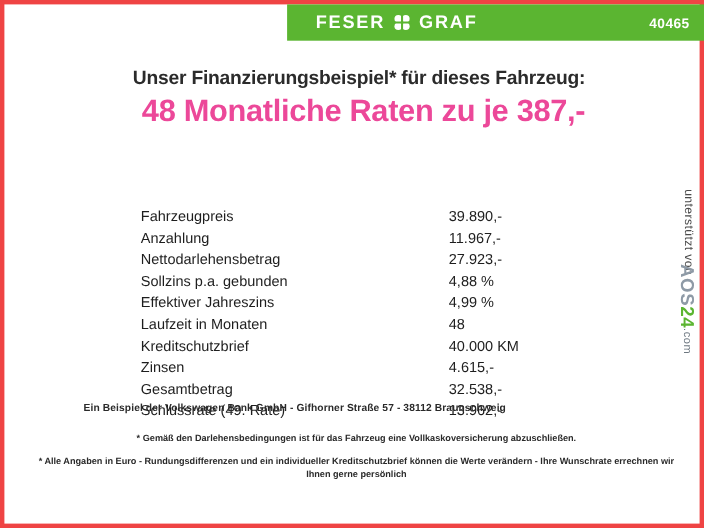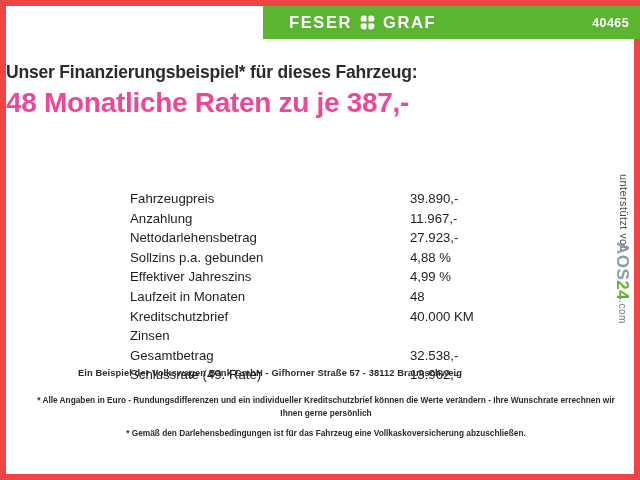--- a/index.html
+++ b/index.html
@@ -12,21 +12,21 @@
     background: #ffffff;
     font-family: "Liberation Sans", sans-serif;
     color: #1a1a1a;
     overflow: hidden;
   }
   .page {
     position: relative;
     width: 640px;
     height: 480px;
     box-sizing: border-box;
-    border: 6px solid #ef4444;
+    border: 4px solid #ef4444;
     background: #ffffff;
   }
 
   
   .header {
     position: absolute;
     top: 0;
     left: 257px;
     width: 382px;
     height: 33px;
@@ -63,21 +63,22 @@
     font-weight: bold;
     letter-spacing: 0.4px;
   }
 
   
   .title-block {
     position: absolute;
     top: 56px;
     left: 0;
     width: 512px;
-    text-align: left;
+    text-align: right;
+    padding-left: 16px;
   }
   .title-line1 {
     font-size: 17.5px;
     font-weight: bold;
     color: #2b2b2b;
     letter-spacing: -0.2px;
   }
   .title-line2 {
     margin-top: 4px;
     font-size: 28px;
@@ -227,36 +228,37 @@
     <div class="row">
       <div class="label">Laufzeit in Monaten</div>
       <div class="value">48</div>
     </div>
     <div class="row">
       <div class="label">Kreditschutzbrief</div>
       <div class="value">40.000 KM</div>
     </div>
     <div class="row">
       <div class="label">Zinsen</div>
+      <div class="value">4.615,-</div>
     </div>
     <div class="row">
       <div class="label">Gesamtbetrag</div>
       <div class="value">32.538,-</div>
     </div>
     <div class="row">
       <div class="label">Schlussrate (49. Rate)</div>
       <div class="value">13.962,-</div>
     </div>
   </div>
 
   <div class="footnote-bank">Ein Beispiel der Volkswagen Bank GmbH - Gifhorner Straße 57 - 38112 Braunschweig</div>
 
   <div class="footnotes">
+    <p>* Gemäß den Darlehensbedingungen ist für das Fahrzeug eine Vollkaskoversicherung abzuschließen.</p>
     <p>* Alle Angaben in Euro - Rundungsdifferenzen und ein individueller Kreditschutzbrief können die Werte verändern - Ihre Wunschrate errechnen wir Ihnen gerne persönlich</p>
-    <p>* Gemäß den Darlehensbedingungen ist für das Fahrzeug eine Vollkaskoversicherung abzuschließen.</p>
   </div>
 
   <div class="side-vertical">unterstützt von</div>
   <div class="side-brand">
     <span>AOS</span><span class="accent">24</span><span class="tld">.com</span>
   </div>
 
 </div>
 
 </body></html>

